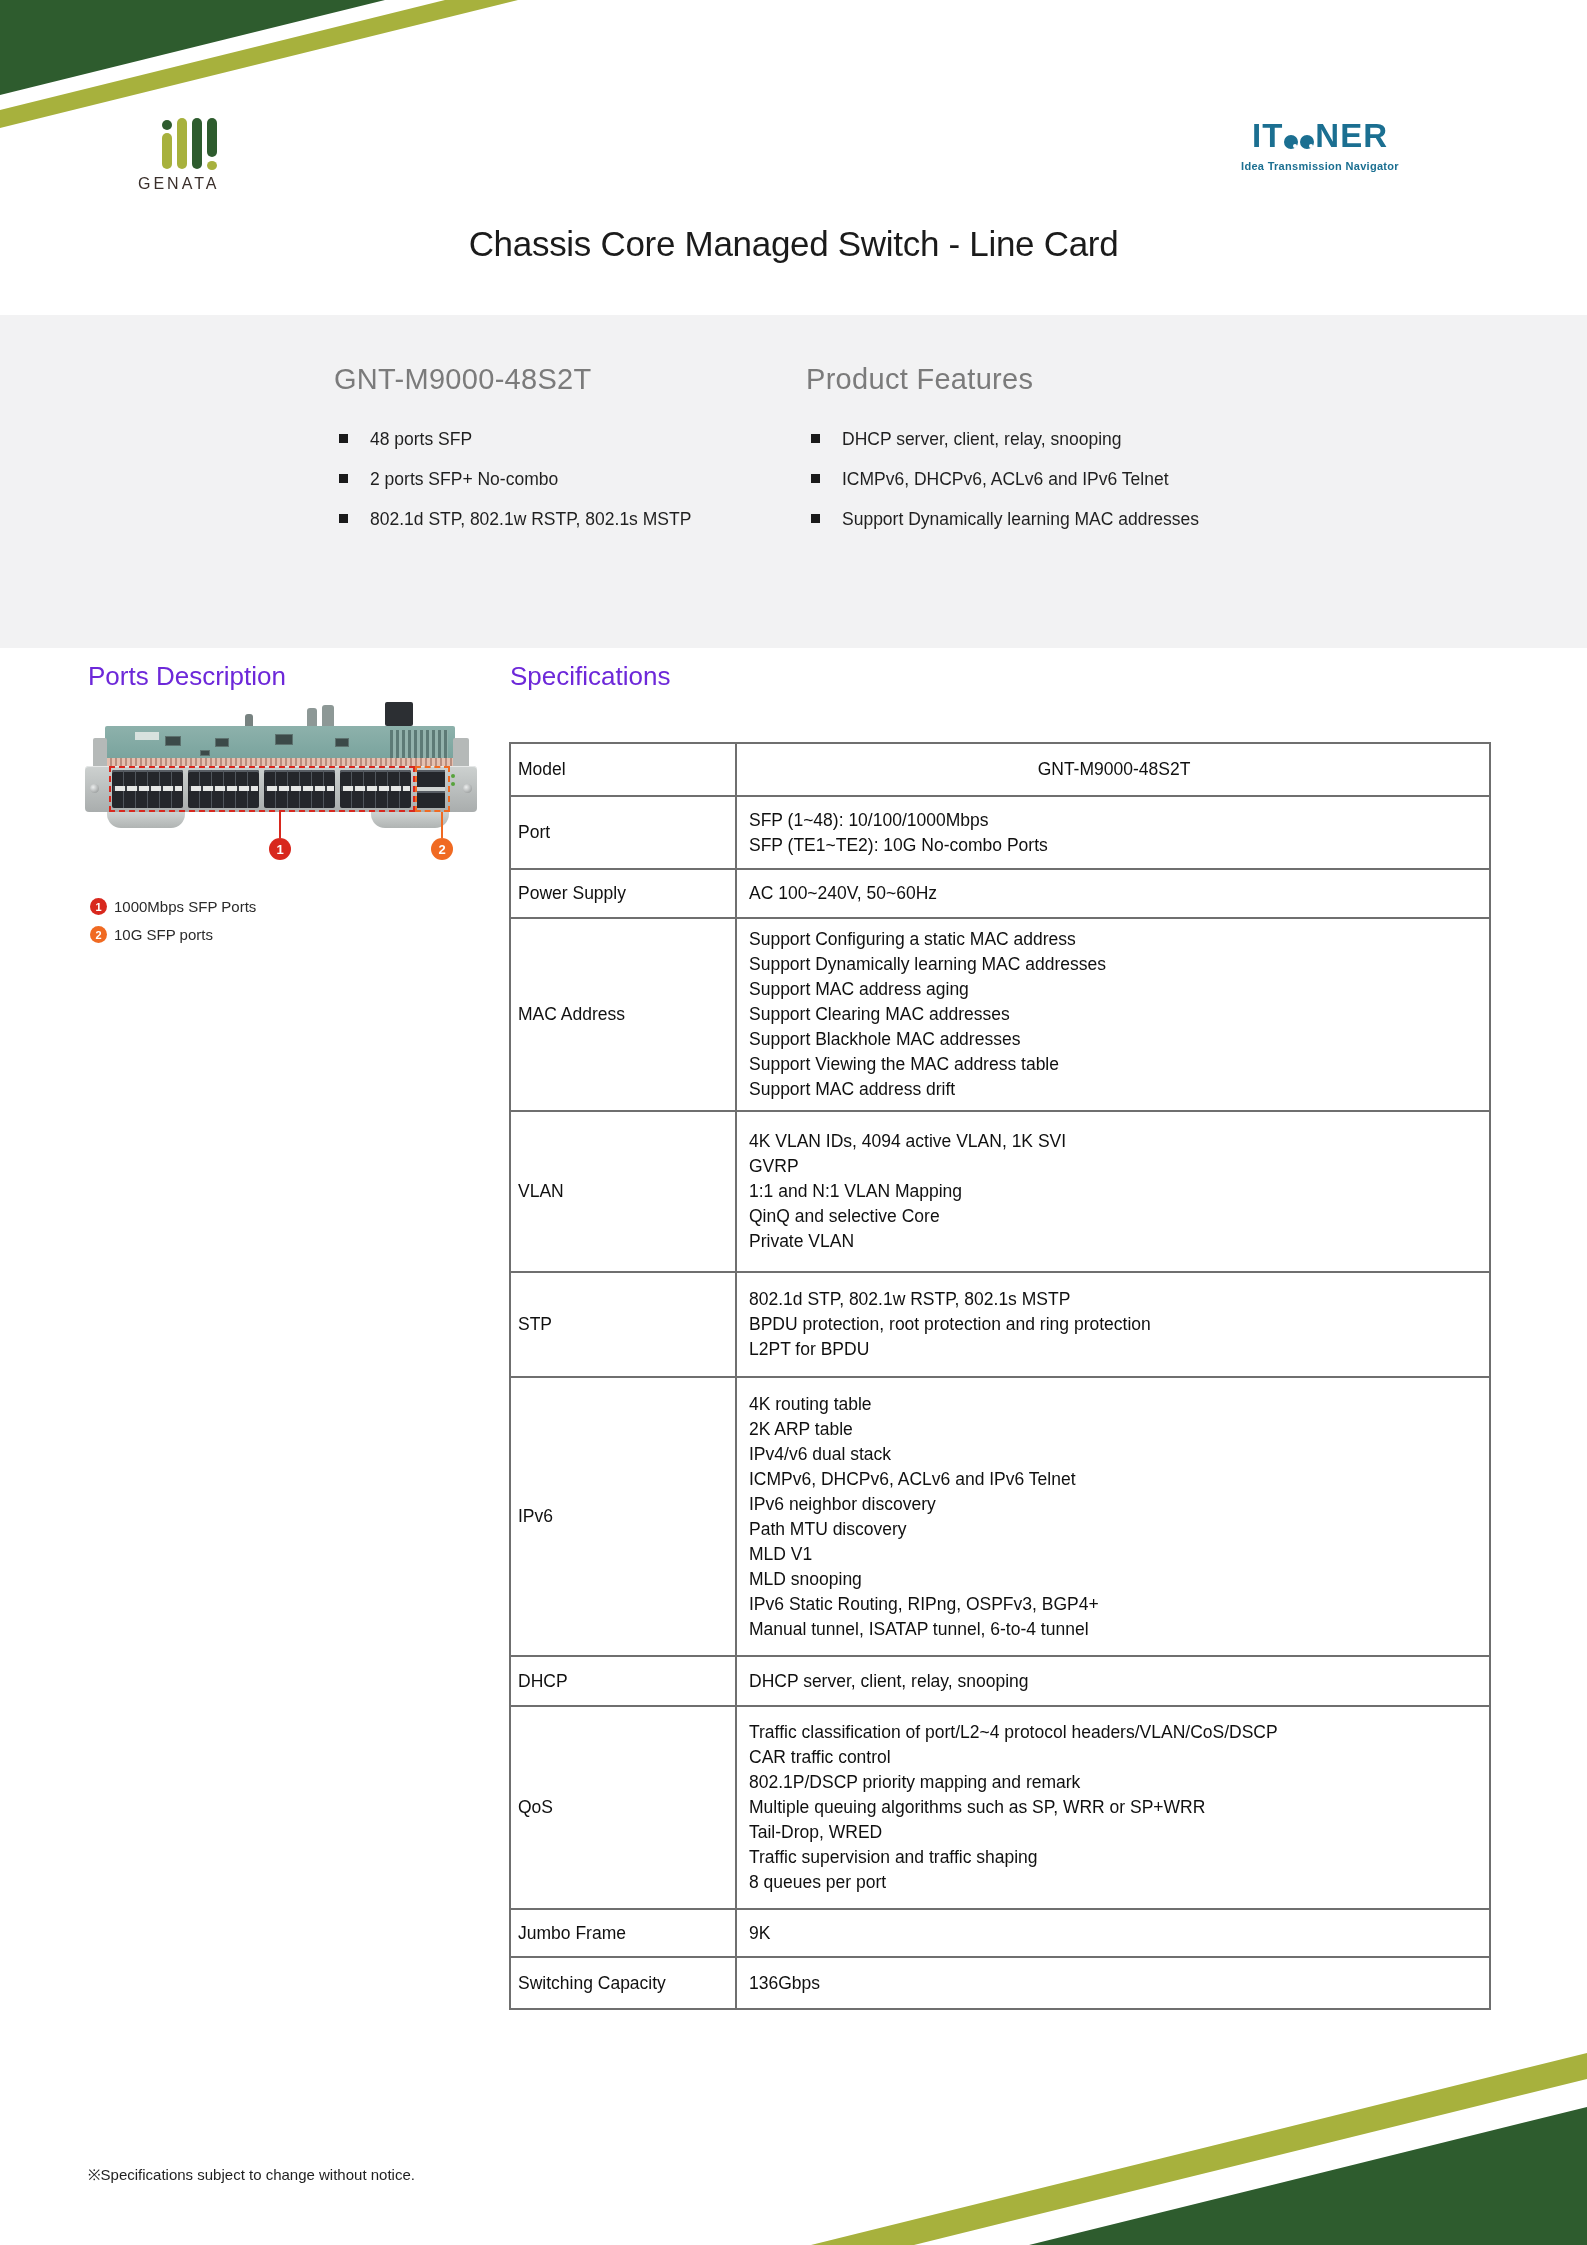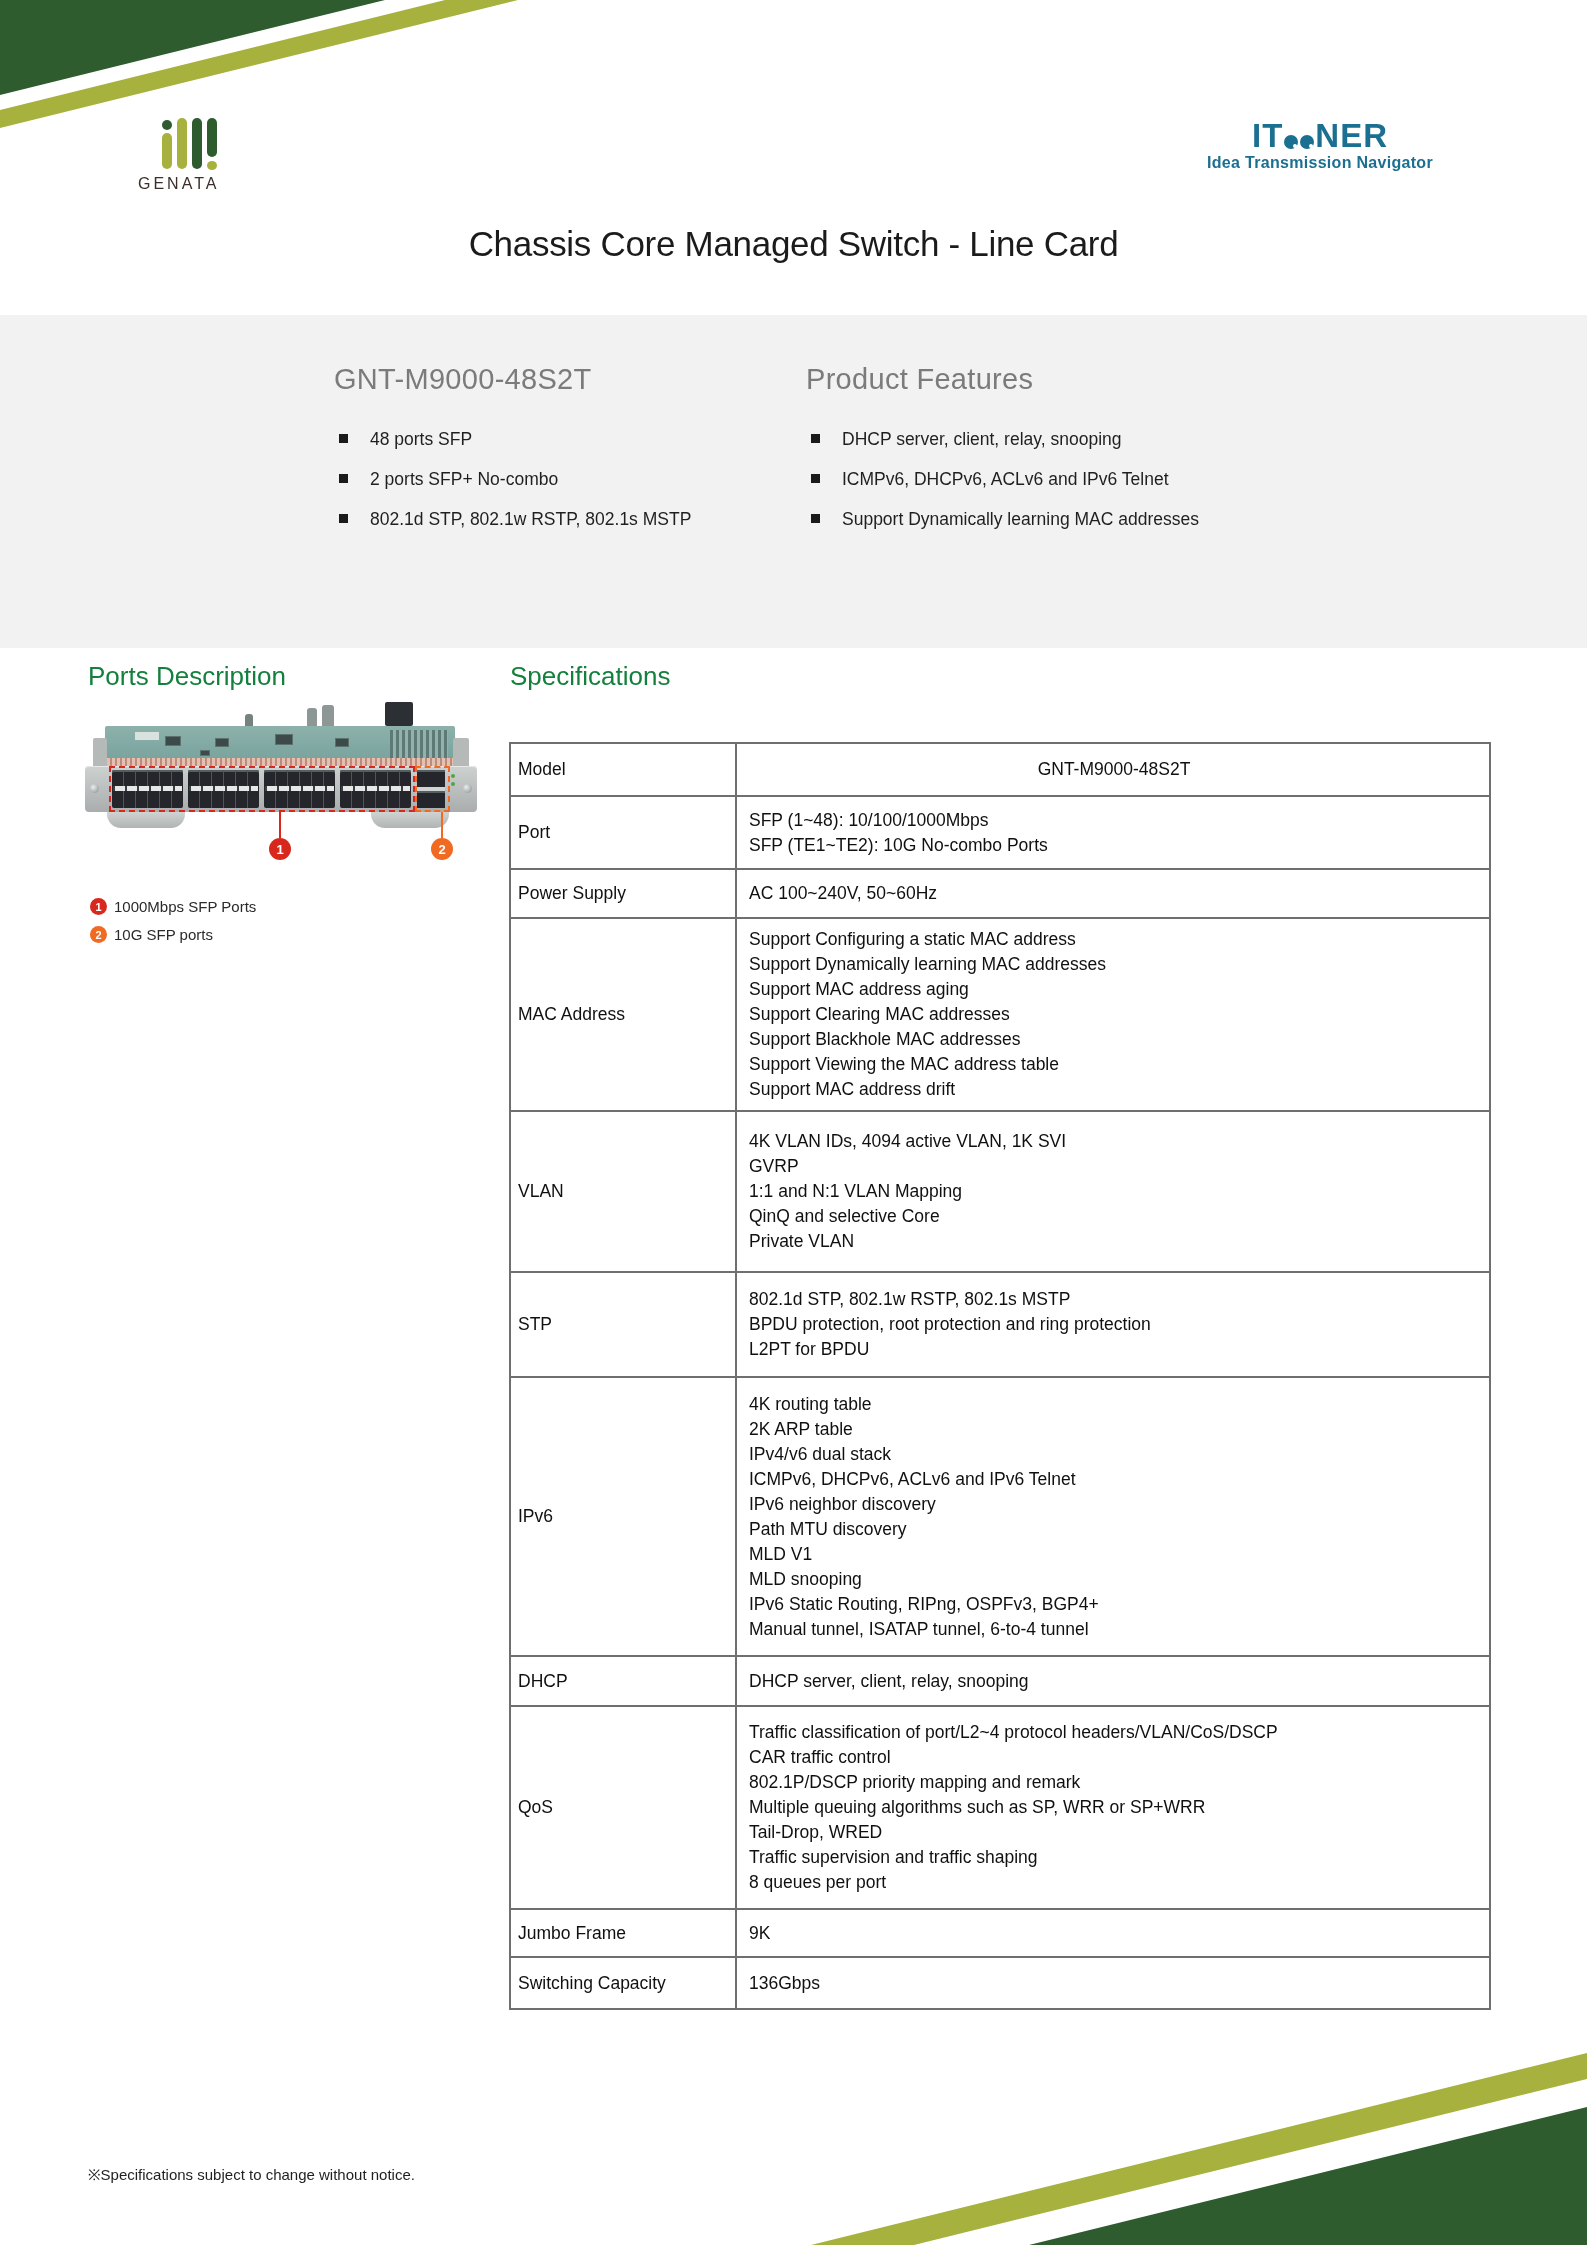--- a/index.html
+++ b/index.html
@@ -20,35 +20,35 @@
   .genata-text{position:absolute;left:-2px;top:63px;width:104px;text-align:left;
     font-size:16px;font-weight:400;letter-spacing:3px;color:#3a2f2b;}
 
   
   .itooner{position:absolute;left:1165px;top:118px;width:310px;text-align:center;color:var(--teal);}
   .it-word{font-size:33px;font-weight:700;letter-spacing:1px;line-height:36px;white-space:nowrap;}
   .oring{display:inline-block;width:13px;height:13px;border:7px solid var(--teal);border-radius:50%;
     position:relative;margin:0 1px;vertical-align:-2px;}
   .oring .odot{position:absolute;inset:0;background:var(--navy);border-radius:50%;}
   .oring .odot::after{content:"";position:absolute;left:2px;top:2px;width:4px;height:4px;background:#fff;border-radius:50%;}
-  .it-tag{font-size:16px;font-weight:700;letter-spacing:.3px;white-space:nowrap;}
+  .it-tag{margin-top:6px;font-size:11px;font-weight:700;letter-spacing:.3px;white-space:nowrap;}
 
   .doc-title{position:absolute;left:0;top:224px;width:1587px;text-align:center;
     font-size:35px;color:var(--ink);letter-spacing:-.3px;}
 
   
   .band{position:absolute;left:0;top:315px;width:1587px;height:333px;background:var(--band_gray);}
   .band-h{position:absolute;font-size:29px;color:var(--heading_gray);letter-spacing:.3px;}
   .bh-model{left:334px;top:48px;} .bh-feat{left:806px;top:48px;}
   .blist{position:absolute;top:114px;list-style:none;}
   .blist.left{left:339px;} .blist.right{left:811px;}
   .blist li{position:relative;height:40px;padding-left:31px;font-size:17.5px;color:#1f1f1f;white-space:nowrap;}
   .bsq{position:absolute;left:0;top:5px;width:9px;height:9px;background:#1a1a1a;}
 
-  .sec-h{position:absolute;top:661px;font-size:26px;color:#15803d;}
+  .sec-h{position:absolute;top:661px;font-size:26px;color:#6d28d9;}
   .sh-ports{left:88px;} .sh-specs{left:510px;}
 
   
   .device{position:absolute;left:85px;top:700px;width:392px;height:168px;}
   .pcb{position:absolute;left:20px;top:26px;width:350px;height:42px;background:linear-gradient(#8db1ab,#74a09a);border-radius:2px;}
   .pcb .chip{position:absolute;background:#3c4a49;border:1px solid #5d726f;}
   .pcb .hsink{position:absolute;left:285px;top:4px;width:58px;height:28px;
     background:repeating-linear-gradient(90deg,#5d7a76 0 3px,#93b2ac 3px 6px);}
   .pcb .copper{position:absolute;left:2px;top:32px;width:346px;height:10px;
     background:repeating-linear-gradient(90deg,#e5c0b0 0 3px,#b98d7e 3px 5px);}

